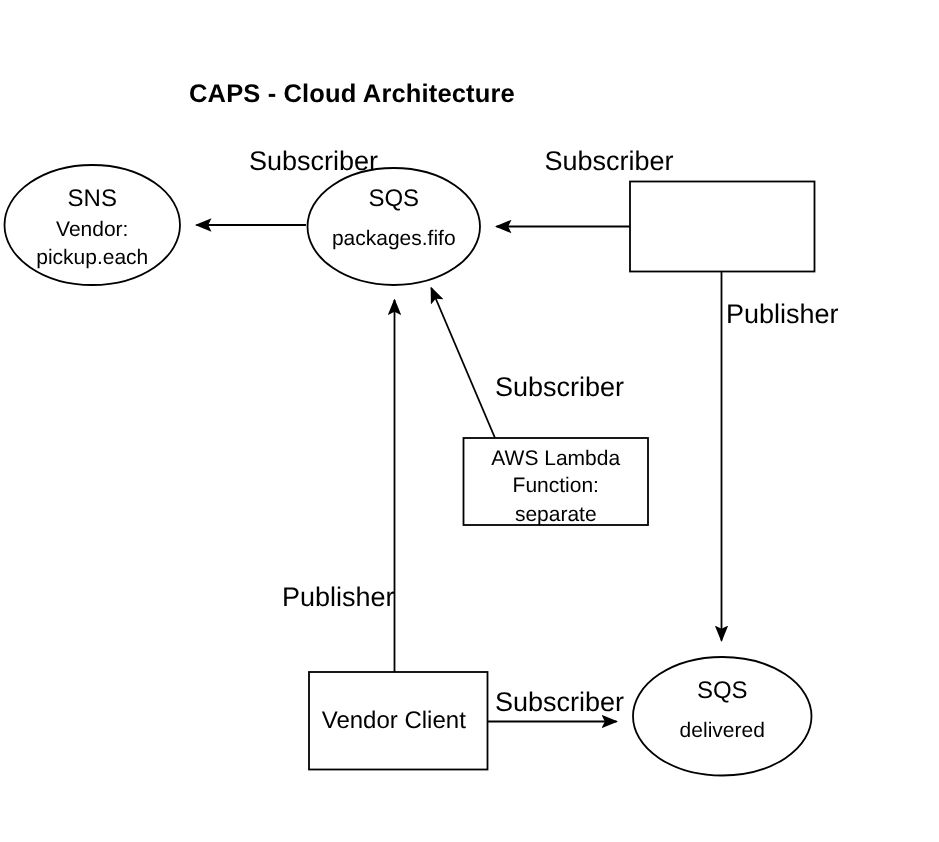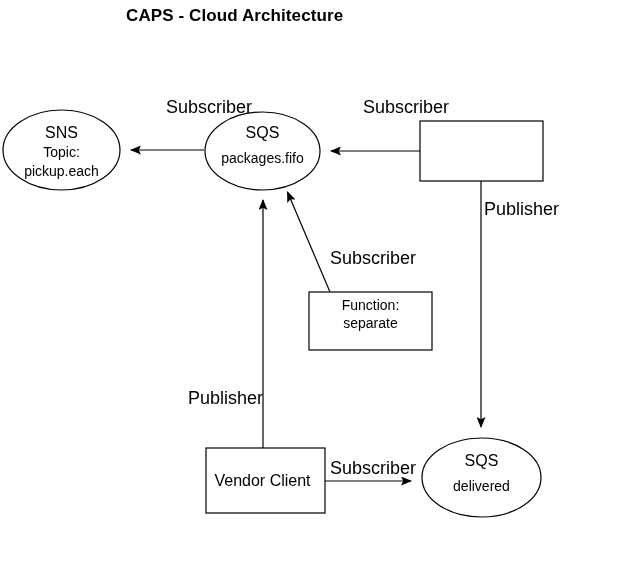--- a/index.html
+++ b/index.html
@@ -34,20 +34,21 @@
     stroke: #000000;
     stroke-width: 1.2;
     fill: none;
   }
   .diagram-title {
     position: absolute;
     font-size: 17px;
     font-weight: bold;
     letter-spacing: 0.1px;
     white-space: nowrap;
+    margin-top: 47px;
   }
   .node-label {
     position: absolute;
     text-align: center;
     white-space: nowrap;
     line-height: 1.32;
   }
   .node-label .line-main {
     font-size: 16px;
     display: block;
@@ -105,32 +106,33 @@
 
     <line class="edge-line" x1="263" y1="448" x2="263" y2="200" marker-end="url(#arrowhead)"></line>
 
     <line class="edge-line" x1="481" y1="181" x2="481" y2="427" marker-end="url(#arrowhead)"></line>
 
     <line class="edge-line" x1="325" y1="481" x2="411" y2="481" marker-end="url(#arrowhead)"></line>
   </svg>
 
   <div class="node-label" style="left:2px; top:122px; width:119px;">
     <span class="line-main">SNS</span>
-    <span class="line-sub">Topic:</span>
+    <span class="line-sub">Vendor:</span>
     <span class="line-sub">pickup.each</span>
   </div>
 
   <div class="node-label" style="left:204px; top:122px; width:117px;">
     <span class="line-main">SQS</span>
     <span class="line-gap"></span>
     <span class="line-sub">packages.fifo</span>
   </div>
 
 
   <div class="node-label" style="left:309px; top:296px; width:123px;">
+    <span class="line-sub">AWS Lambda</span>
     <span class="line-sub">Function:</span>
     <span class="line-sub">separate</span>
   </div>
 
   <div class="node-label" style="left:206px; top:470px; width:113px;">
     <span class="line-main">Vendor Client</span>
   </div>
 
   <div class="node-label" style="left:422px; top:450px; width:119px;">
     <span class="line-main">SQS</span>

